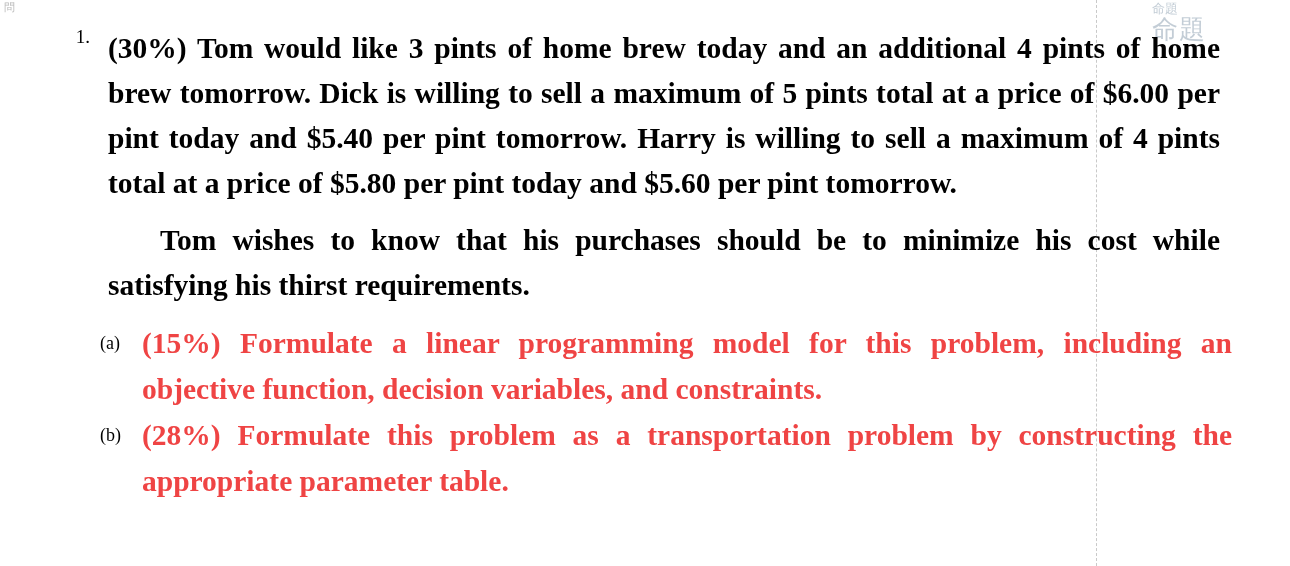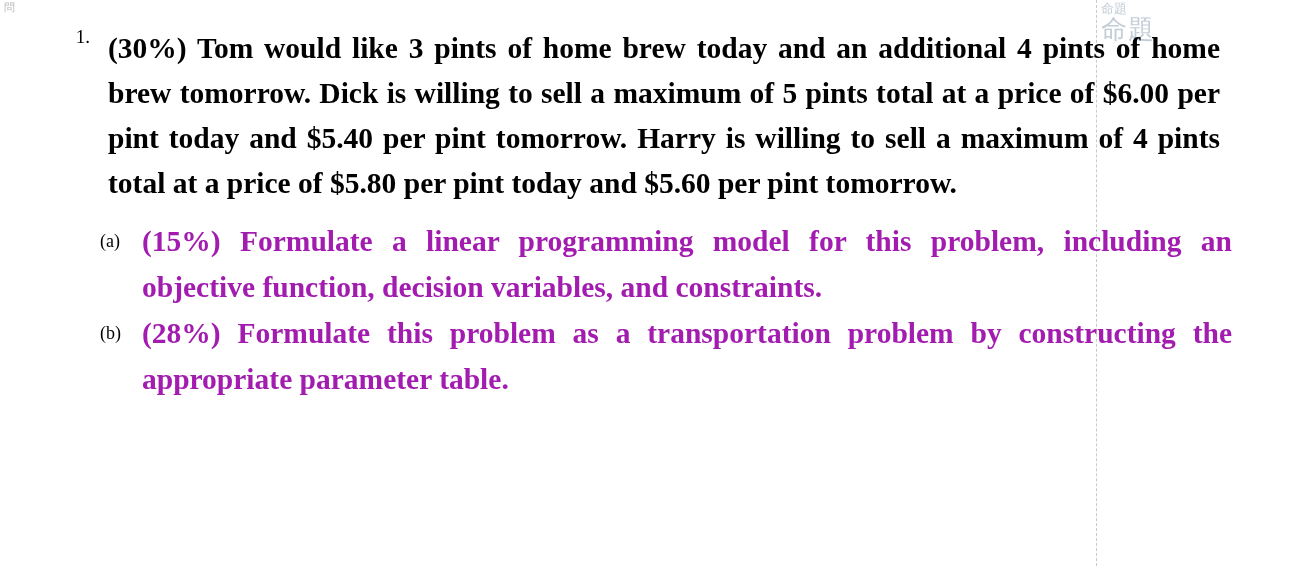--- a/index.html
+++ b/index.html
@@ -31,21 +31,21 @@
     top: 2px;
     left: 4px;
     font-size: 11px;
     color: #b9b9b9;
     line-height: 1;
     font-family: "Liberation Sans", sans-serif;
   }
   .corner-mark-right {
     position: absolute;
     top: 2px;
-    left: 1101px;
+    left: 1152px;
     font-size: 26px;
     color: #c3cdd6;
     line-height: 1.05;
     letter-spacing: 1px;
     font-family: Liberation Sans, sans-serif;
     white-space: nowrap;
   }
   .corner-mark-right .tiny {
     display: block;
     font-size: 13px;
@@ -118,21 +118,21 @@
     color: #000;
     text-align: left;
     padding-left: 4px;
   }
 
   .sub-body {
     flex: 1 1 auto;
     font-weight: bold;
     font-size: 29.5px;
     line-height: 46px;
-    color: #a21caf;
+    color: #ef4444;
     text-align: justify;
     text-justify: inter-word;
   }
 </style>
 </head>
 <body>
 
 <div class="page">
 
   <div class="margin-guide"></div>
@@ -145,20 +145,21 @@
   </div>
 
   <div class="q-block">
 
     <div class="q-row">
       <div class="q-number">1.</div>
       <div class="q-body">
 
         <p class="para">(30%) Tom would like 3 pints of home brew today and an additional 4 pints of home brew tomorrow. Dick is willing to sell a maximum of 5 pints total at a price of $6.00 per pint today and $5.40 per pint tomorrow. Harry is willing to sell a maximum of 4 pints total at a price of $5.80 per pint today and $5.60 per pint tomorrow.</p>
 
+        <p class="para first-indent">Tom wishes to know that his purchases should be to minimize his cost while satisfying his thirst requirements.</p>
 
         <div class="sub-list">
 
           <div class="sub-row">
             <div class="sub-label">(a)</div>
             <div class="sub-body">(15%) Formulate a linear programming model for this problem, including an objective function, decision variables, and constraints.</div>
           </div>
 
           <div class="sub-row">
             <div class="sub-label">(b)</div>

